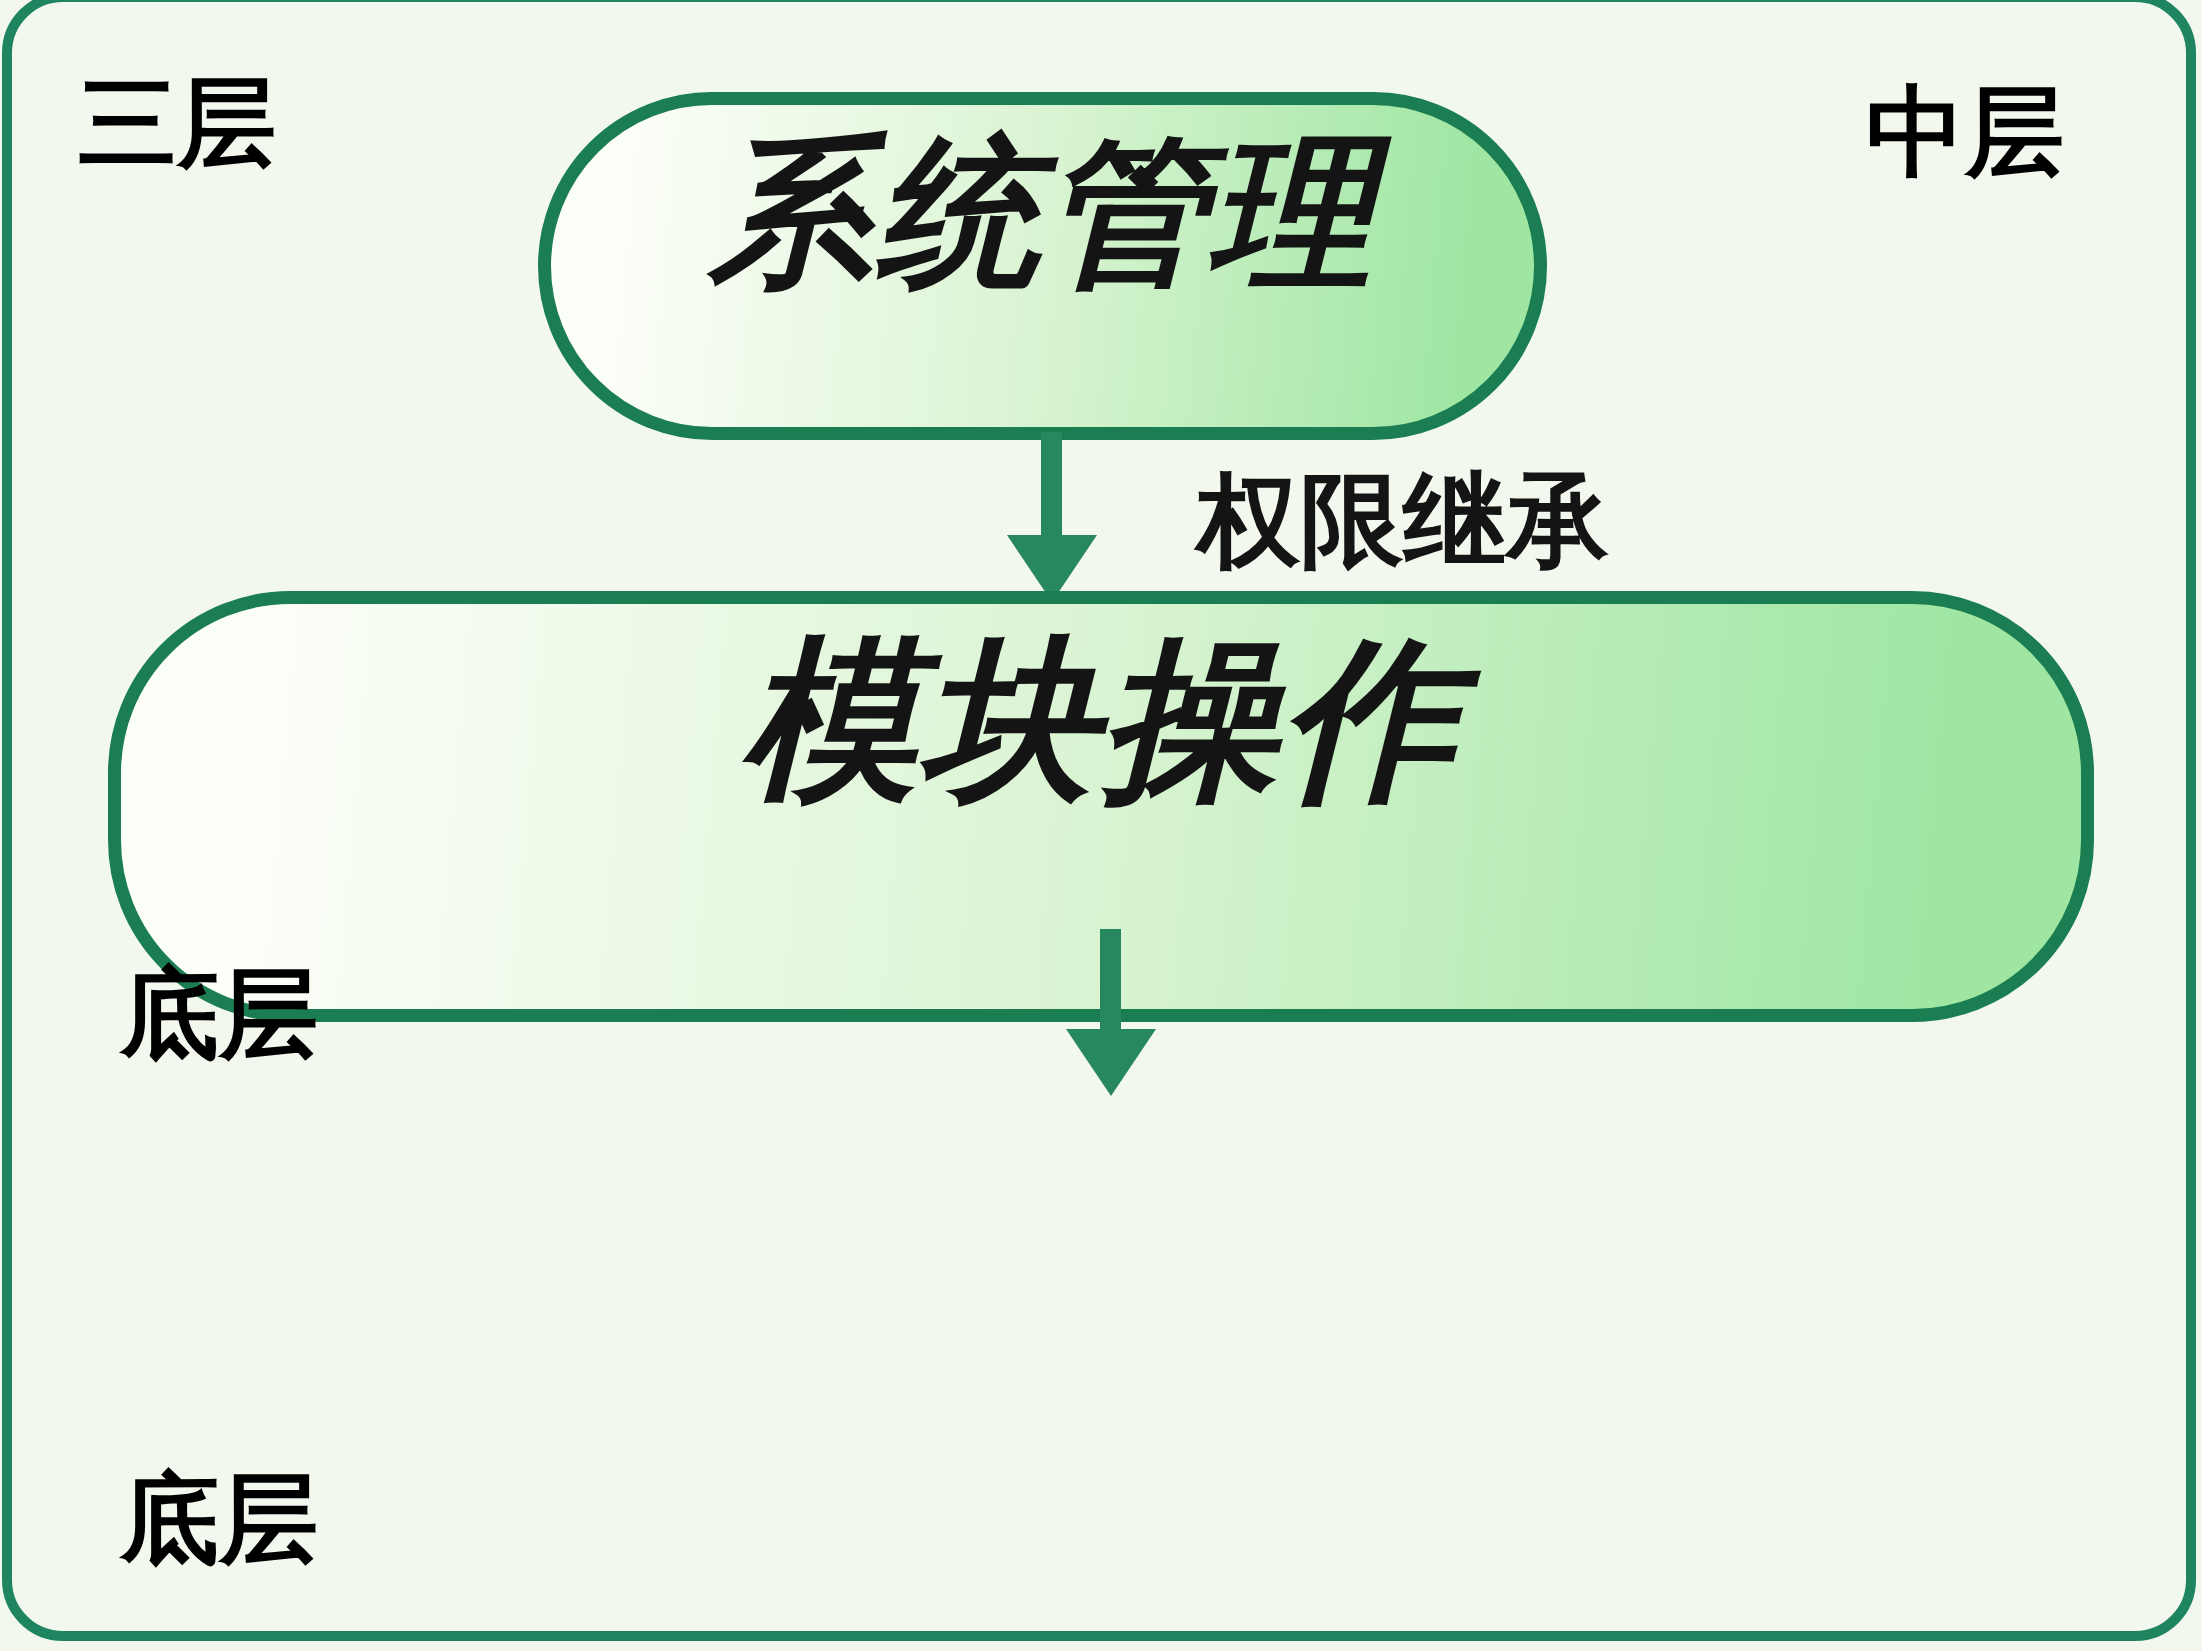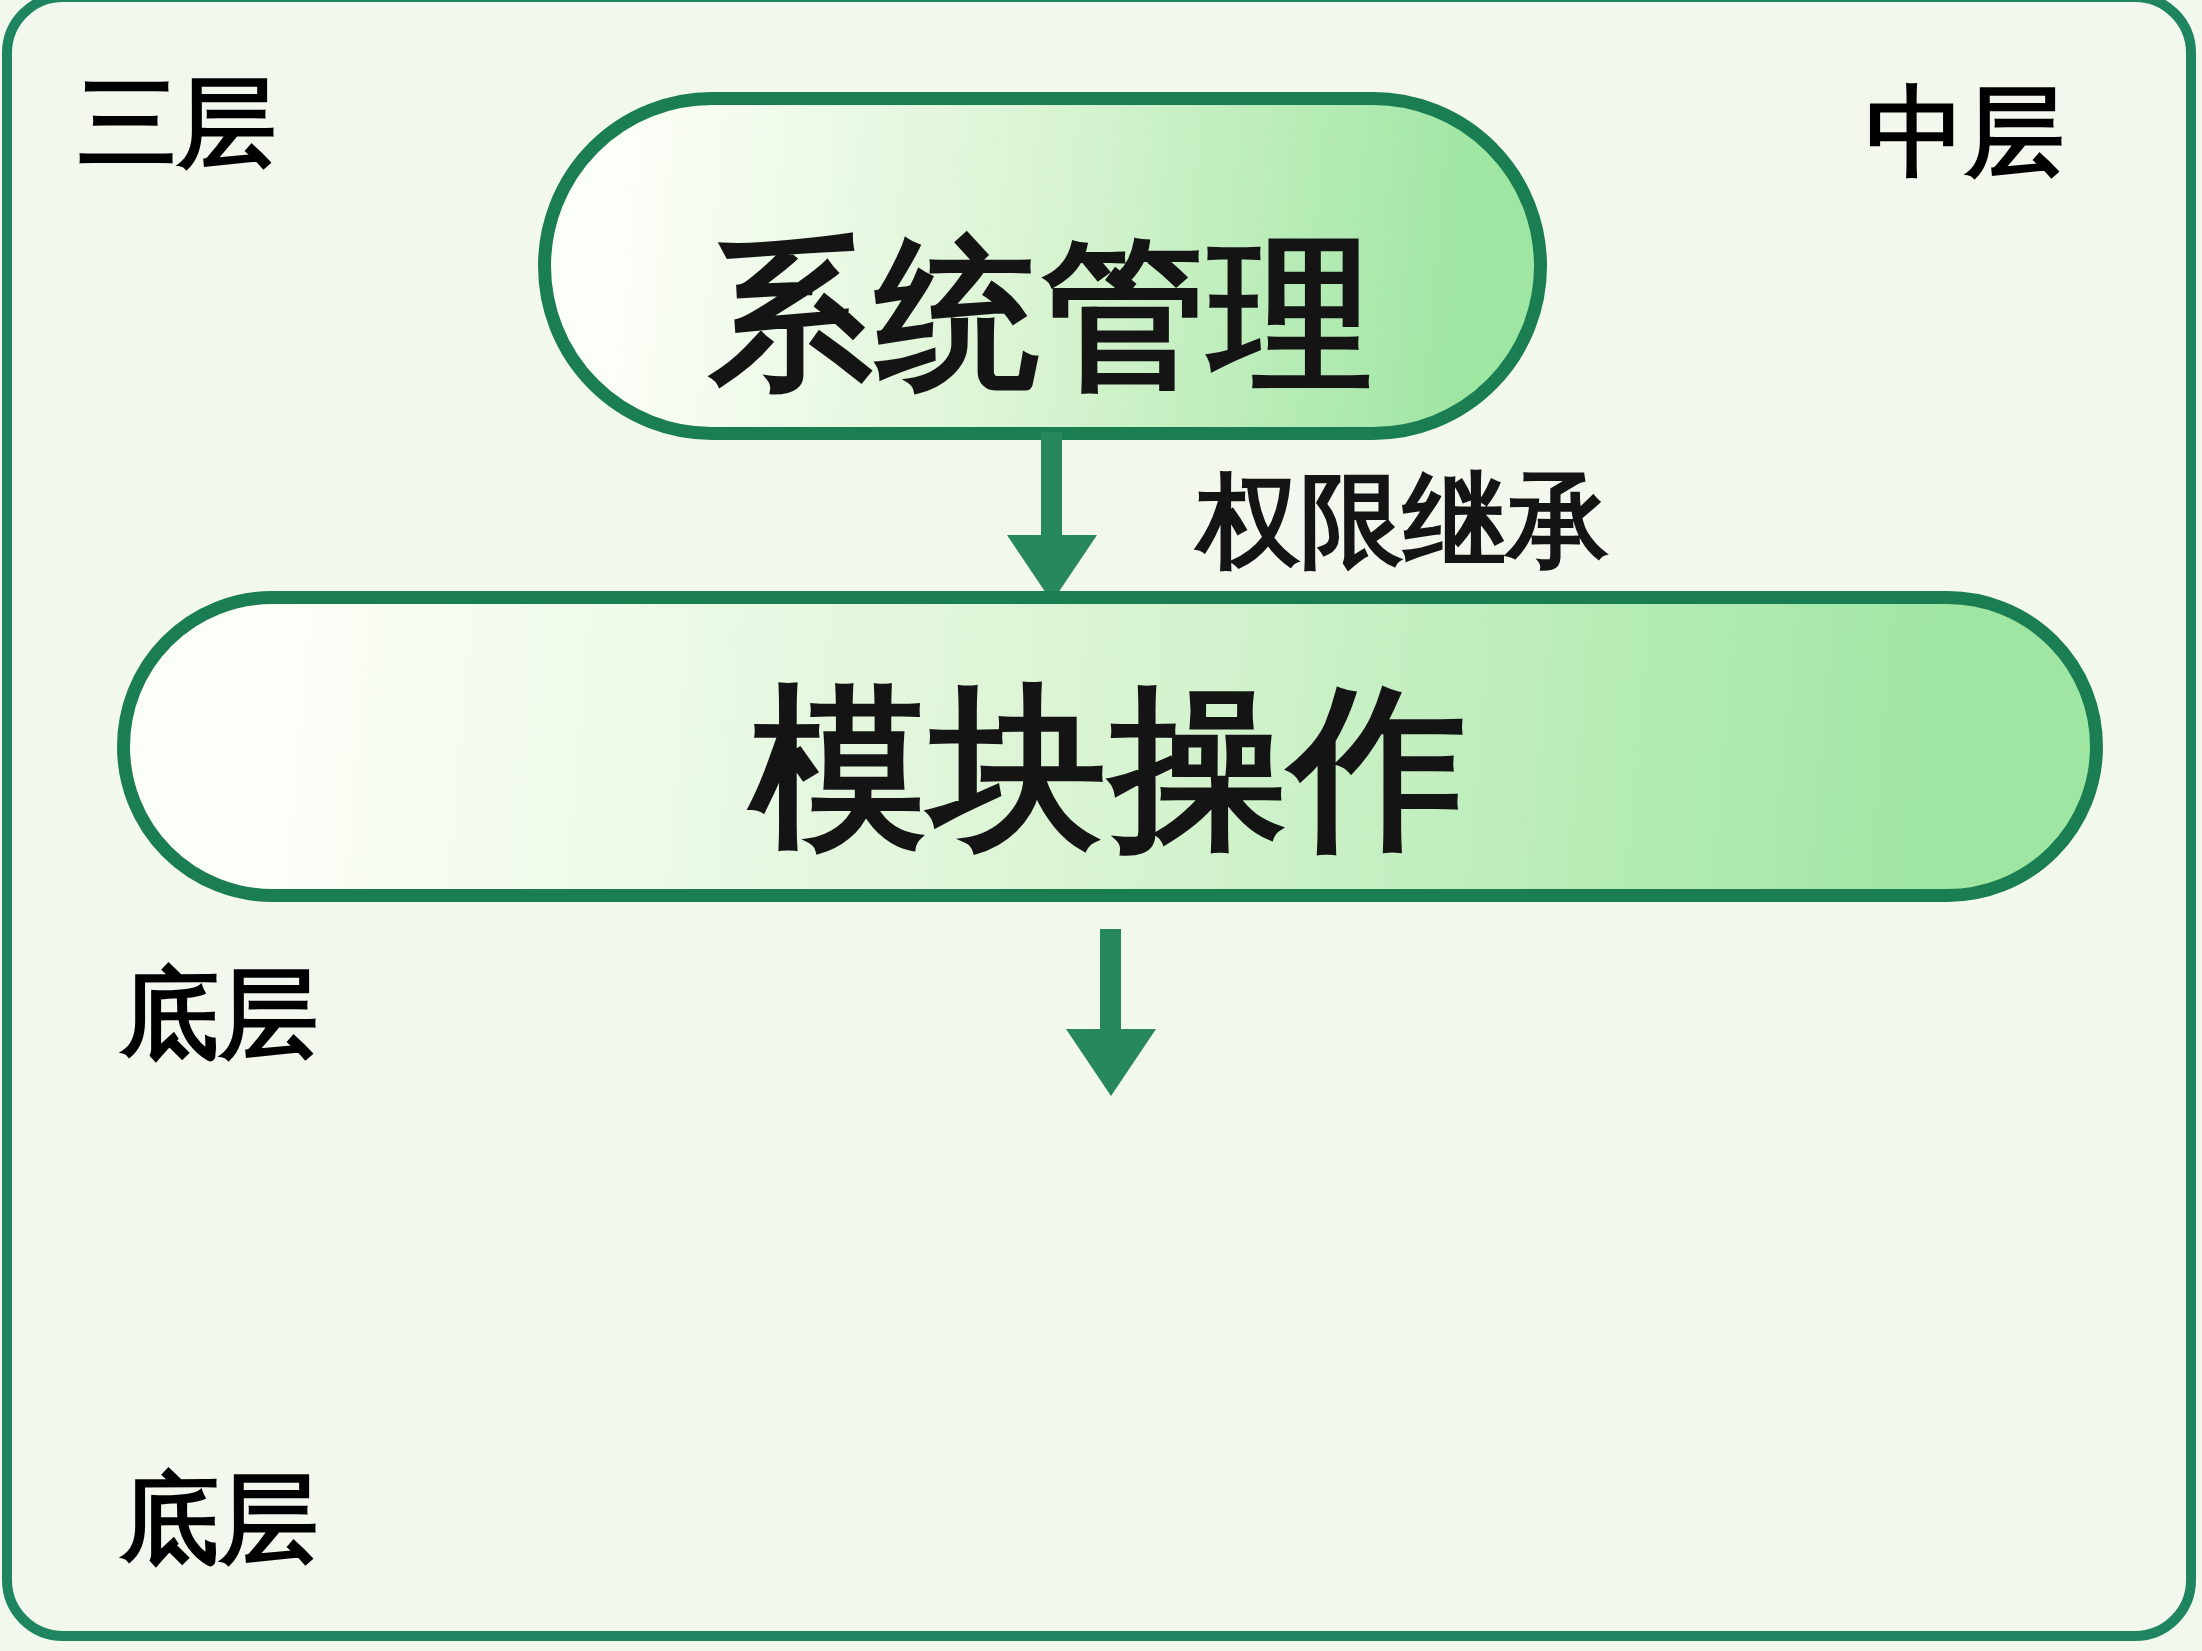--- a/index.html
+++ b/index.html
@@ -27,26 +27,27 @@
     border-radius: 61px;
     pointer-events: none;
   }
   
   .node {
     position: absolute;
     border: 13.4px solid #1b7d52;
     border-radius: 182px;
     background: linear-gradient(95deg, #fcfef8 8%, #d9f4d2 50%, #9fe6a3 92%);
     display: flex;
-    align-items: flex-end;
+    align-items: flex-start;
     justify-content: center;
     box-sizing: border-box;
+    font-style: italic;
   }
   .node-system { left: 538px;  top: 92px;   width: 1009px; height: 348px; }
-  .node-module { left: 117px;  top: 591px;  width: 1986px; height: 311px; }
+  .node-module { left: 108px;  top: 591px;  width: 1986px; height: 431px; }
   .node-data   { left: 108px;  top: 1093px; width: 1986px; height: 351px; }
   .node-label {
     font-weight: 800;
     letter-spacing: 3.8px;
     color: #141414;
     white-space: nowrap;
   }
   .node-system .node-label { font-size: 163px; }
   .node-module .node-label { font-size: 176px; }
   .node-data   .node-label { font-size: 176px; }

